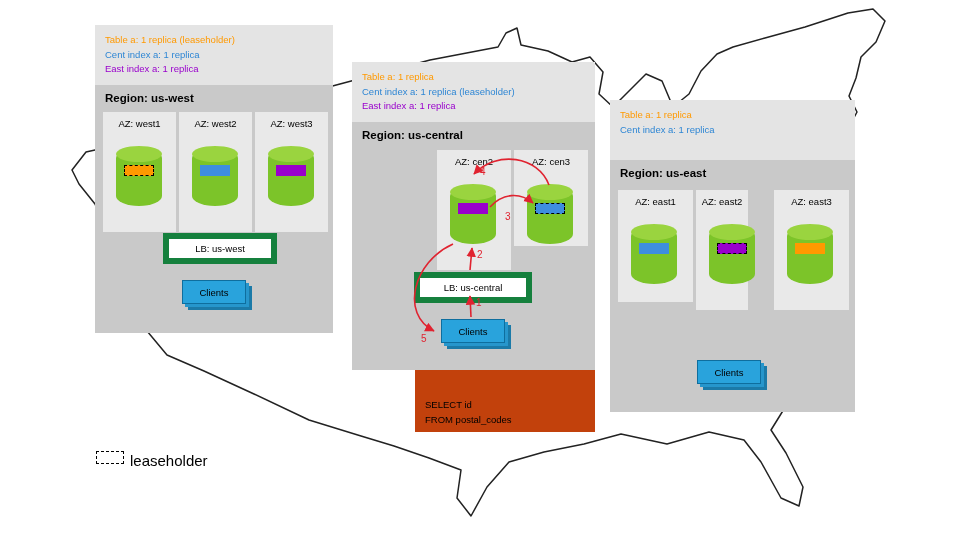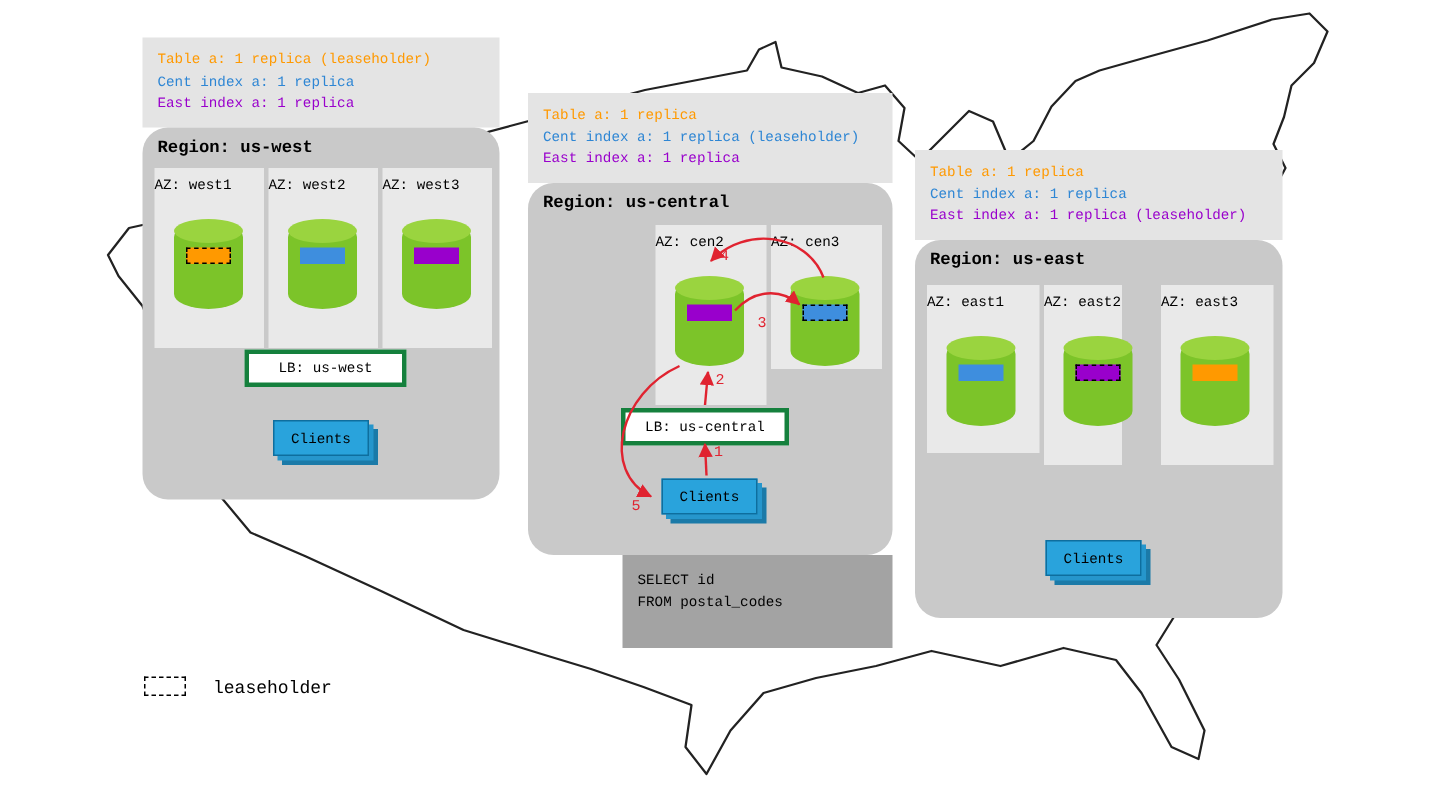--- a/index.html
+++ b/index.html
@@ -1,39 +1,39 @@
 <!DOCTYPE html>
 <html><head>
 <meta charset="utf-8">
 <style>
   html,body{margin:0;padding:0;background:#fff;}
   .canvas{position:relative;width:960px;height:540px;background:#fff;overflow:hidden;
-          font-family:Liberation Mono, monospace;color:#000;}
+          font-family:Liberation Sans, sans-serif;color:#000;}
   svg.map{position:absolute;left:0;top:0;z-index:1;}
   svg.arrows{position:absolute;left:0;top:0;z-index:5;pointer-events:none;}
   .legend-box{position:absolute;background:#e4e4e4;padding:8px 10px;box-sizing:border-box;z-index:2;}
   .legend-line{font-size:9.5px;line-height:14.5px;white-space:pre;}
-  .region-box{position:absolute;background:#c9c9c9;z-index:2;border-radius:17px;}
+  .region-box{position:absolute;background:#c9c9c9;z-index:2;}
   .region-title{position:absolute;left:10px;top:7px;font-size:11.5px;font-weight:700;}
   .az{position:absolute;background:#e9e9e9;}
-  .az-label{text-align:left;font-size:9.5px;padding-top:6px;}
+  .az-label{text-align:center;font-size:9.5px;padding-top:6px;}
   .cyl{position:absolute;left:13px;top:36px;width:46px;height:58px;}
   .cyl-body{position:absolute;left:0;top:0;width:100%;height:100%;background:#7cc429;border-radius:23px/10px;}
   .cyl-top{position:absolute;left:0;top:-2px;width:100%;height:16px;background:#9ad43f;border-radius:50%;}
   .bar{position:absolute;left:8px;top:17px;width:30px;height:11px;box-sizing:border-box;}
-  .lb{position:absolute;background:#fff;border:3px solid #15803d;height:19px;
+  .lb{position:absolute;background:#fff;border:6px solid #15803d;height:19px;
       display:flex;align-items:center;justify-content:center;font-size:9.5px;}
   .clients{position:absolute;width:62px;height:22px;background:#29a3dc;border:1px solid #0e6e9e;
       box-shadow:3px 3px 0 #2696cc,6px 6px 0 #1b7aa8;
       display:flex;align-items:center;justify-content:center;font-size:9.5px;z-index:3;}
-  .sql-box{position:absolute;background:#a3a3a3;padding:9px 10px;box-sizing:border-box;z-index:2;}
+  .sql-box{position:absolute;background:#c2410c;padding:27px 10px;box-sizing:border-box;z-index:2;}
   .sql-line{font-size:9.5px;line-height:15px;white-space:pre;}
   .flow-num{position:absolute;color:#e02330;font-size:10px;z-index:6;}
   .lease-swatch{position:absolute;width:28px;height:13px;background:#fff;border:1.6px dashed #000;box-sizing:border-box;z-index:2;}
-  .lease-label{position:absolute;font-size:12px;z-index:2;margin-left:12px;}
+  .lease-label{position:absolute;font-size:15px;z-index:2;}
 </style>
 </head>
 <body>
 
 <div class="canvas">
 
   <svg class="map" width="960" height="540" viewBox="0 0 960 540">
     <path d="M 72 170 L 86 152 L 104 148 L 160 134 L 250 108 L 340 84 L 430 60 L 498 47
          L 506 33 L 517 28 L 521 45 L 548 51 L 572 62 L 590 57 L 603 72 L 599 94 L 613 107
          L 629 91 L 646 74 L 662 81 L 673 107 L 689 94 L 701 71 L 717 54 L 733 47
@@ -109,21 +109,20 @@
     <div class="clients" style="left:89px;top:197px">Clients</div>
   </div>
   <div class="sql-box" style="left:415px;top:370px;width:180px;height:62px">
     <div class="sql-line">SELECT id</div>
     <div class="sql-line">FROM postal_codes</div>
   </div>
 
   <div class="legend-box" style="left:610px;top:100px;width:245px;height:60px">
     <div class="legend-line" style="color: rgb(255, 153, 0);">Table a: 1 replica</div>
     <div class="legend-line" style="color: rgb(46, 134, 212);">Cent index a: 1 replica</div>
-    <div class="legend-line" style="color: rgb(153, 0, 204);">East index a: 1 replica (leaseholder)</div>
   </div>
   <div class="region-box" style="left:610px;top:160px;width:245px;height:252px">
     <div class="region-title">Region: us-east</div>
     <div class="az" style="left:8px;top:30px;width:75px;height:112px">
       <div class="az-label">AZ: east1</div>
       <div class="cyl">
         <div class="cyl-body"></div>
         <div class="cyl-top"></div>
         <div class="bar" style="background: rgb(62, 142, 222);"></div>
       </div>

